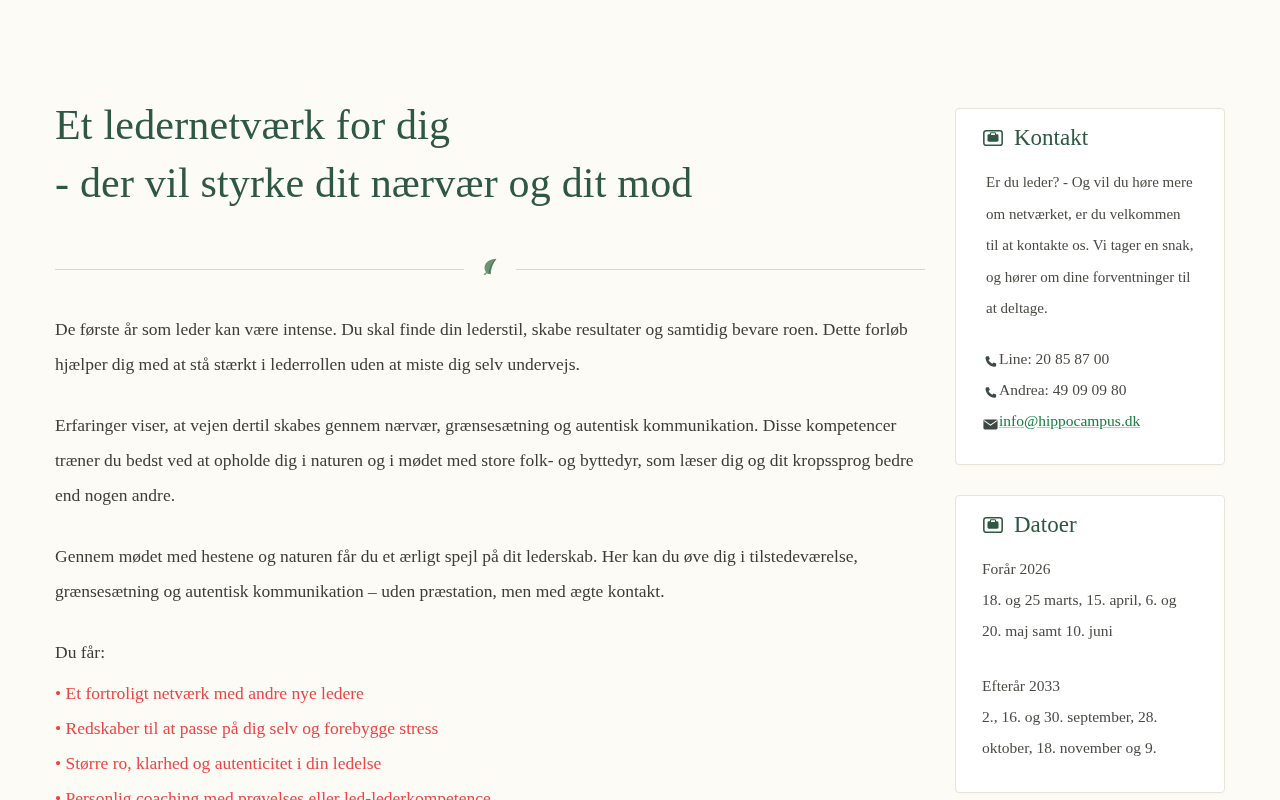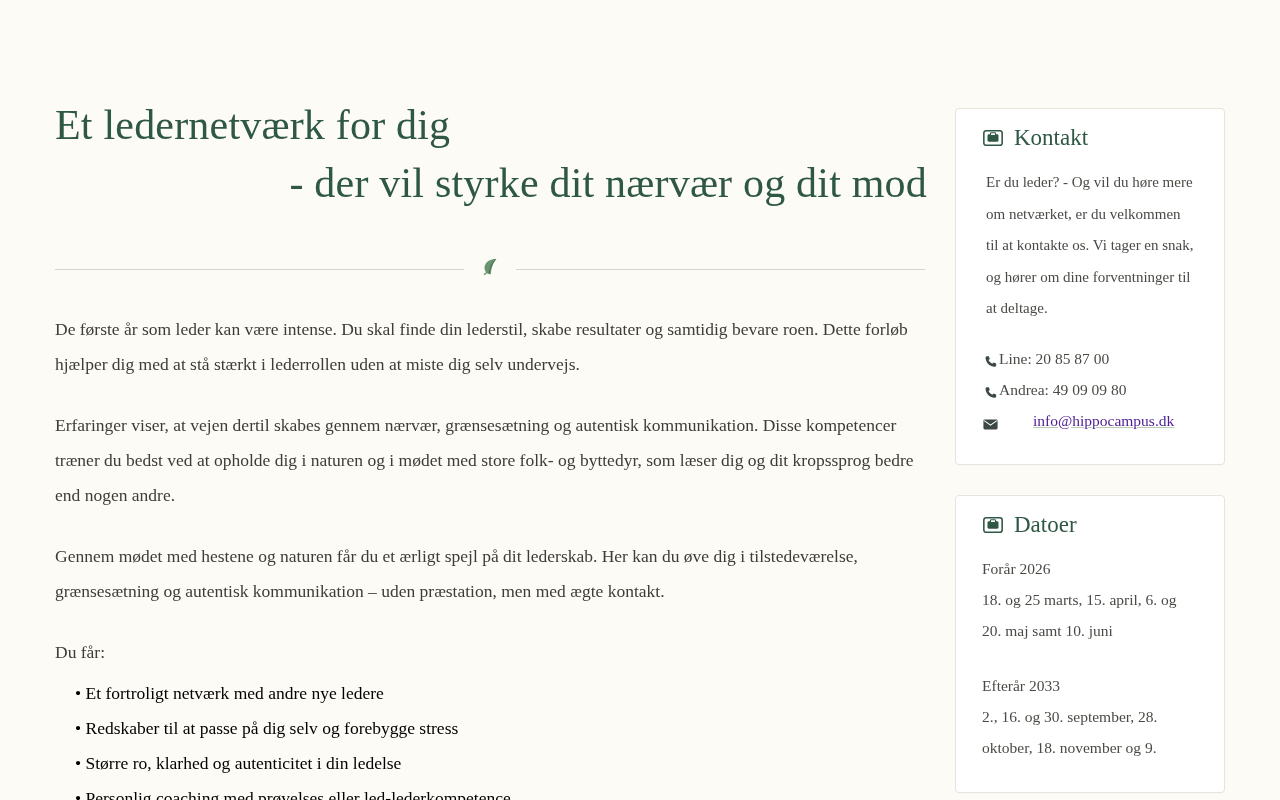--- a/index.html
+++ b/index.html
@@ -28,21 +28,21 @@
   }
   h1.title {
     margin: 0;
     font-family: "Liberation Serif", serif;
     font-weight: 400;
     font-size: 42px;
     line-height: 58px;
     color: #2f5844;
     letter-spacing: 0.2px;
   }
-  h1.title .line2 { display: block; text-align: right; }
+  h1.title .line2 { display: block; }
 
   .divider-row {
     display: flex;
     align-items: center;
     margin-top: 44px;
     width: 870px;
   }
   .divider-line {
     height: 1px;
     background: #d8d6cb;
@@ -68,22 +68,21 @@
   }
   .body-copy p.tight { margin-bottom: 6px; }
   .bullets {
     margin: 0;
     padding: 0;
     list-style: none;
   }
   .bullets li {
     font-size: 17.5px;
     line-height: 35px;
-    color: #000000;
-    margin-left: 20px;
+    color: #ef4444;
   }
 
   
   .sidebar {
     position: absolute;
     left: 955px;
     top: 108px;
     width: 270px;
   }
   .card {
@@ -136,24 +135,23 @@
     line-height: 31px;
     color: #4a4a45;
   }
   .contact-list li .ico {
     width: 17px;
     height: 17px;
     flex: 0 0 17px;
     color: #3d4a43;
   }
   .contact-list a {
-    color: #4c1d95;
+    color: #15803d;
     text-decoration: underline;
     text-decoration-color: #b9cbb4;
-    margin-left: 34px;
   }
 
   .date-group { margin-top: 4px; }
   .date-group + .date-group { margin-top: 24px; }
   .date-label {
     font-size: 15.5px;
     line-height: 30px;
     color: #4a4a45;
   }
   .date-value {

